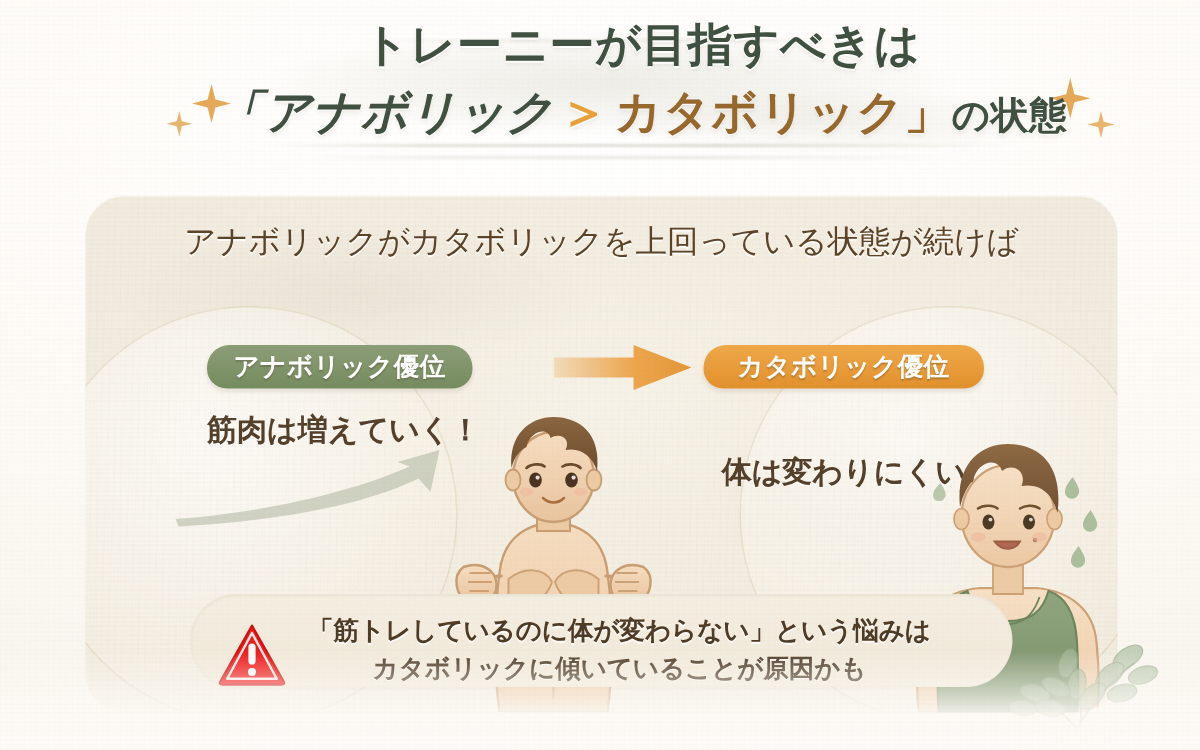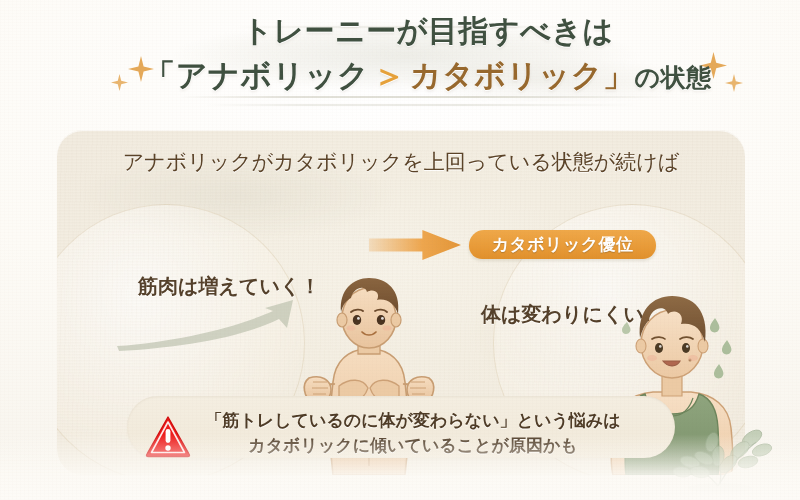--- a/index.html
+++ b/index.html
@@ -79,21 +79,21 @@
   .tl1 {
     font-size: 30px;
     color: #3f5040;
     text-shadow: 0 1px 0 rgba(255,255,255,.95), 0 2px 3px rgba(120,110,90,.12);
   }
   .tl2 {
     font-size: 31px;
     margin-top: 11px;
     text-shadow: 0 1px 0 rgba(255,255,255,.95), 0 2px 3px rgba(120,110,90,.12);
   }
-  .t-green { color: #3f5040; }
+  .t-green { color: #3f5040; font-style: italic; }
   .t-brown { color: #97682d; }
   .t-gt {
     color: #e6a13a;
     font-size: 34px;
     font-weight: 800;
     padding: 0 3px;
     position: relative;
     top: 1px;
   }
   .t-small { color: #3f5040; font-size: 25px; }
@@ -295,20 +295,23 @@
     <div class="card-grain"></div>
 
     <div id="lead">
       <div>アナボリックがカタボリックを上回っている状態が続けば</div>
     </div>
 
     <svg id="growth-arrow" viewBox="0 0 192 54">
       <path d="M2 48 C60 44 120 30 158 13 L150 10 L178 2 L172 30 L164 21 C126 40 62 50 4 53 Z" fill="#b7bda9"></path>
     </svg>
 
+    <div class="badge" id="badge-anabolic">
+      <span>アナボリック優位</span>
+    </div>
     <div class="badge" id="badge-catabolic">
       <span>カタボリック優位</span>
     </div>
 
     <div id="center-arrow"></div>
 
     <div class="caption" id="cap-left">筋肉は増えていく！</div>
     <div class="caption" id="cap-right">体は変わりにくい…</div>
 
     <svg id="fig-buff" viewBox="0 0 200 205">

